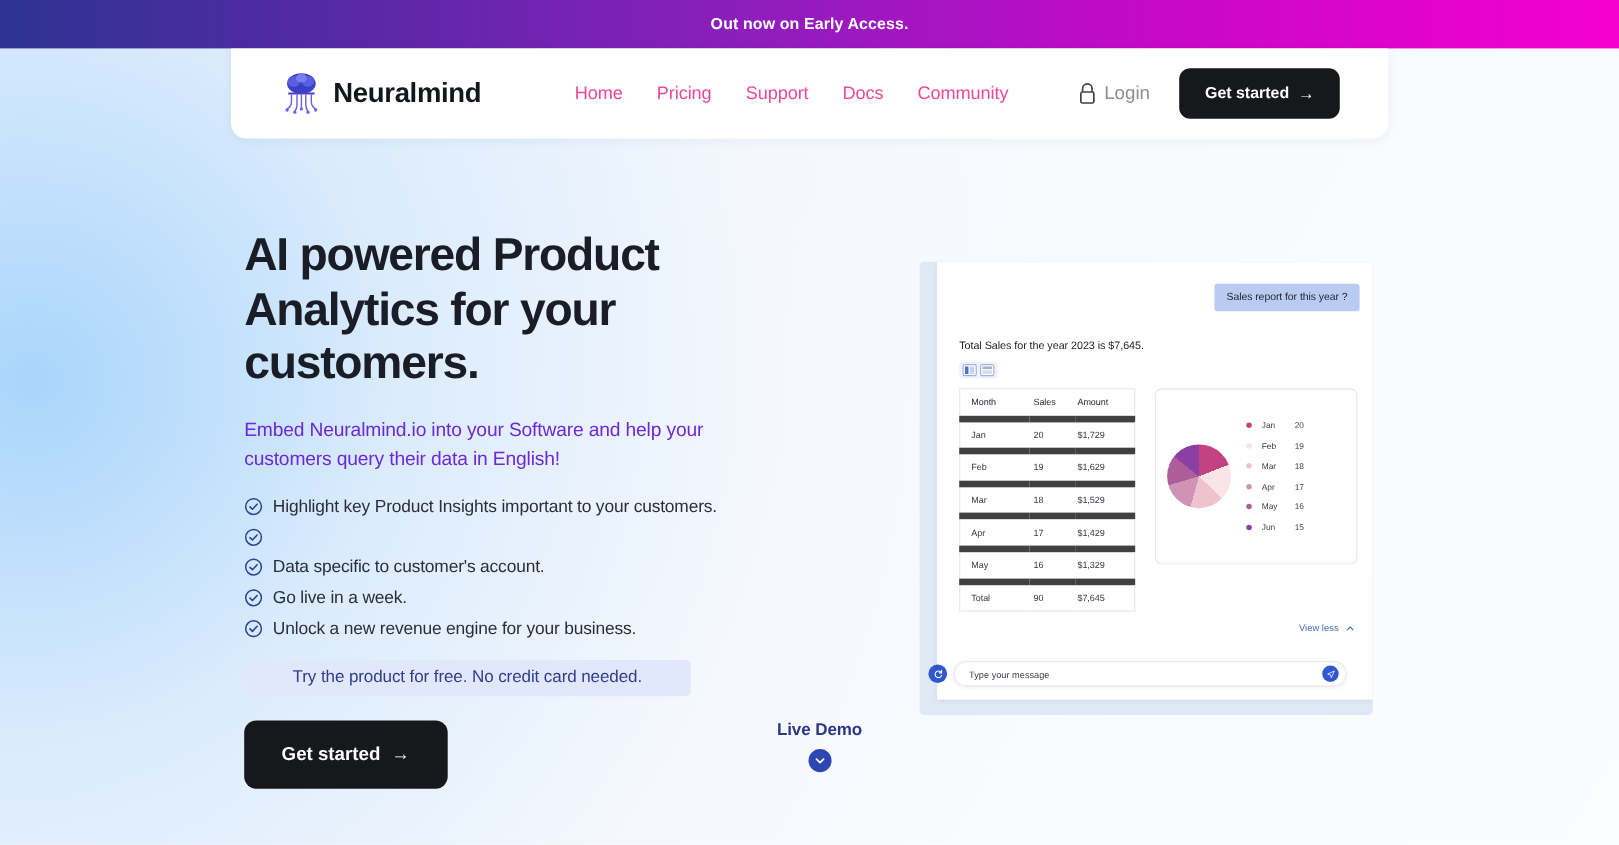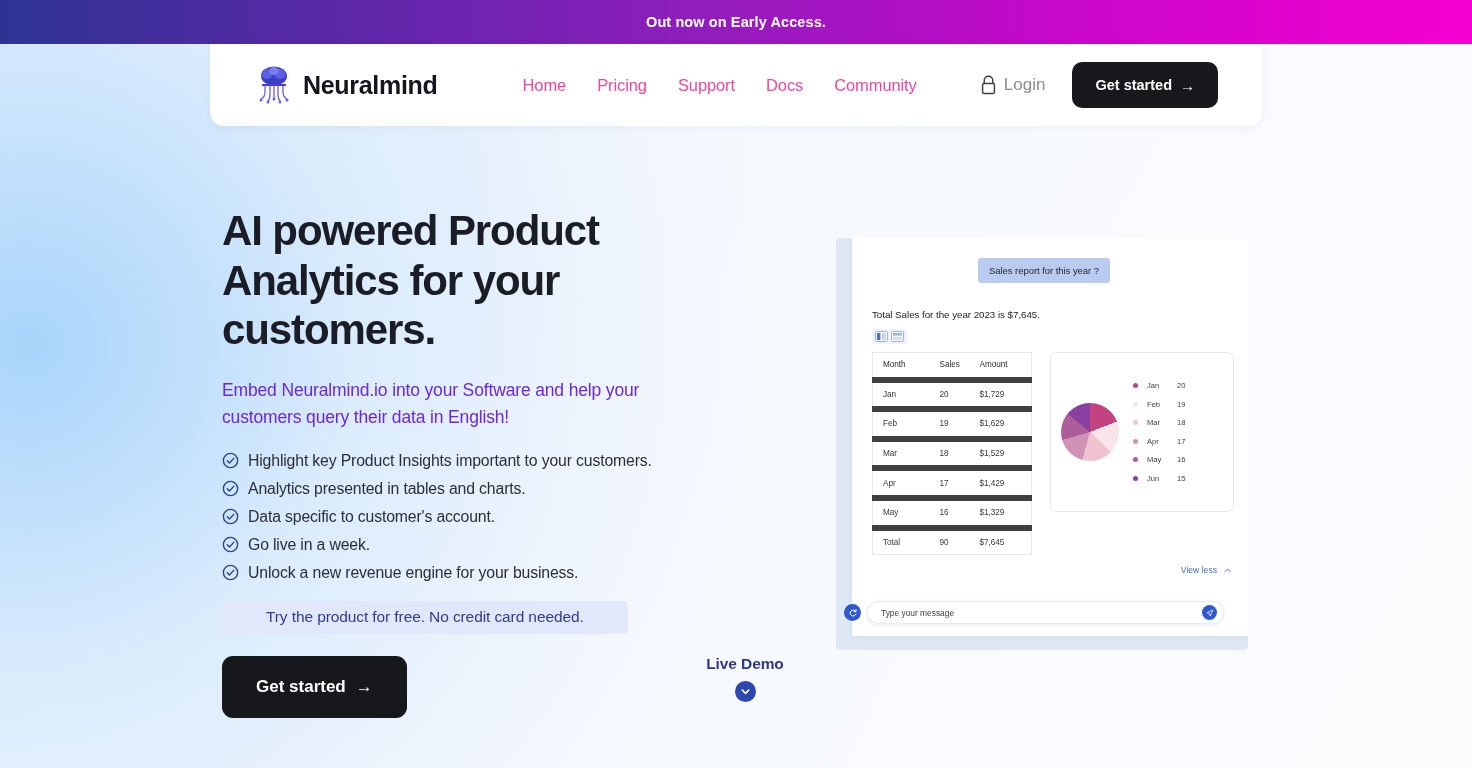--- a/index.html
+++ b/index.html
@@ -155,21 +155,21 @@
     border-radius: 4px;
     overflow: hidden;
   }
   .demo-inner {
     position: absolute;
     left: 16px; top: 0;
     width: 396px; height: 398px;
     background: #ffffff;
     box-shadow: 0 1px 5px rgba(40,60,110,.08);
   }
-  .bubble-row { display: flex; justify-content: center; padding: 20px 12px 0 0; }
+  .bubble-row { display: flex; justify-content: flex-end; padding: 20px 12px 0 0; }
   .bubble {
     background: #b9cbf0;
     color: #1d2330;
     font-size: 9.5px;
     padding: 7px 11px;
     border-radius: 3px;
     letter-spacing: -.05px;
   }
   .answer {
     margin: 26px 0 0 20px;
@@ -346,21 +346,20 @@
         <circle cx="10" cy="10" r="8.4" fill="none" stroke="#2e4492" stroke-width="1.6"></circle>
         <path d="M6.2 10.3 l2.6 2.6 l5 -5.4" fill="none" stroke="#2e4492" stroke-width="1.7" stroke-linecap="round" stroke-linejoin="round"></path>
       </svg>
       <span>Highlight key Product Insights important to your customers.</span>
     </li>
     <li>
       <svg class="check-icon" viewBox="0 0 20 20">
         <circle cx="10" cy="10" r="8.4" fill="none" stroke="#2e4492" stroke-width="1.6"></circle>
         <path d="M6.2 10.3 l2.6 2.6 l5 -5.4" fill="none" stroke="#2e4492" stroke-width="1.7" stroke-linecap="round" stroke-linejoin="round"></path>
       </svg>
-      <span>Analytics presented in tables and charts.</span>
     </li>
     <li>
       <svg class="check-icon" viewBox="0 0 20 20">
         <circle cx="10" cy="10" r="8.4" fill="none" stroke="#2e4492" stroke-width="1.6"></circle>
         <path d="M6.2 10.3 l2.6 2.6 l5 -5.4" fill="none" stroke="#2e4492" stroke-width="1.7" stroke-linecap="round" stroke-linejoin="round"></path>
       </svg>
       <span>Data specific to customer's account.</span>
     </li>
     <li>
       <svg class="check-icon" viewBox="0 0 20 20">

